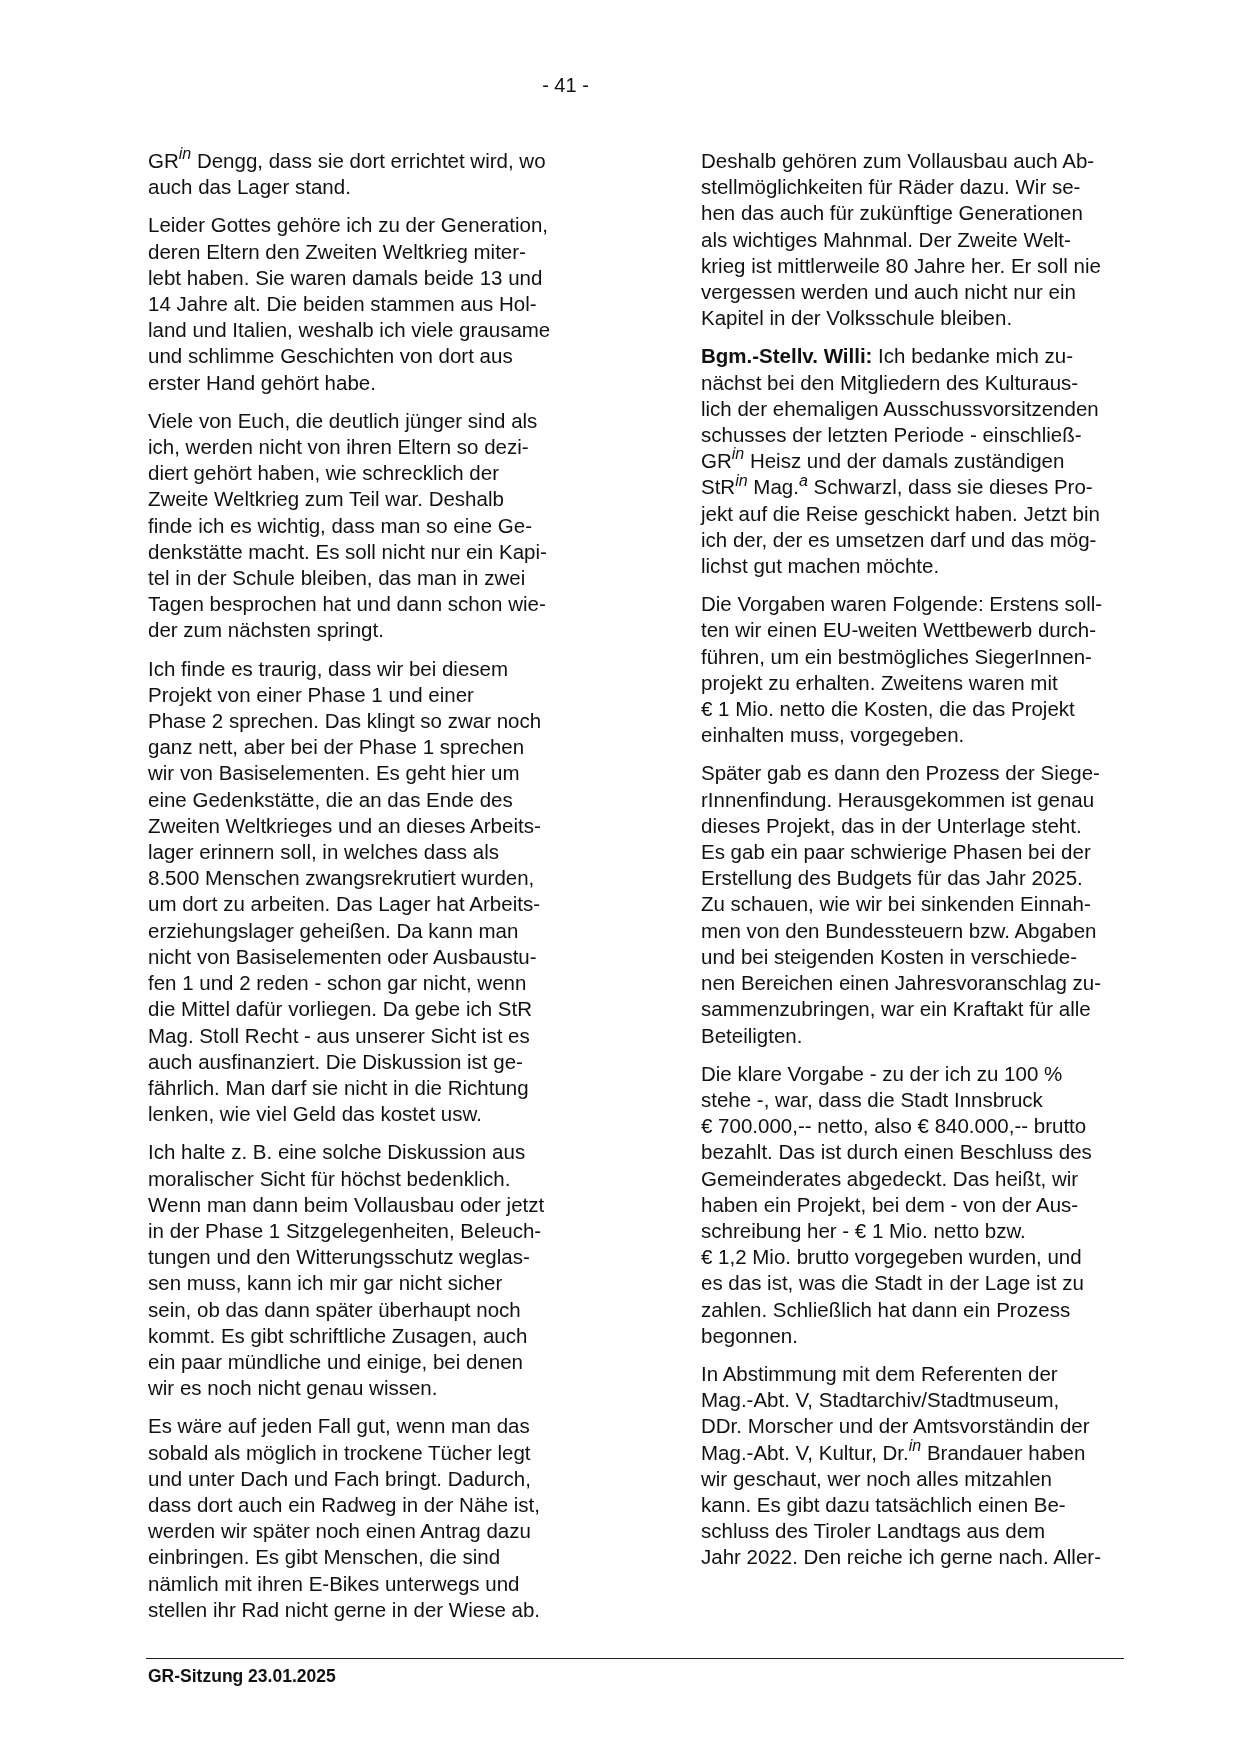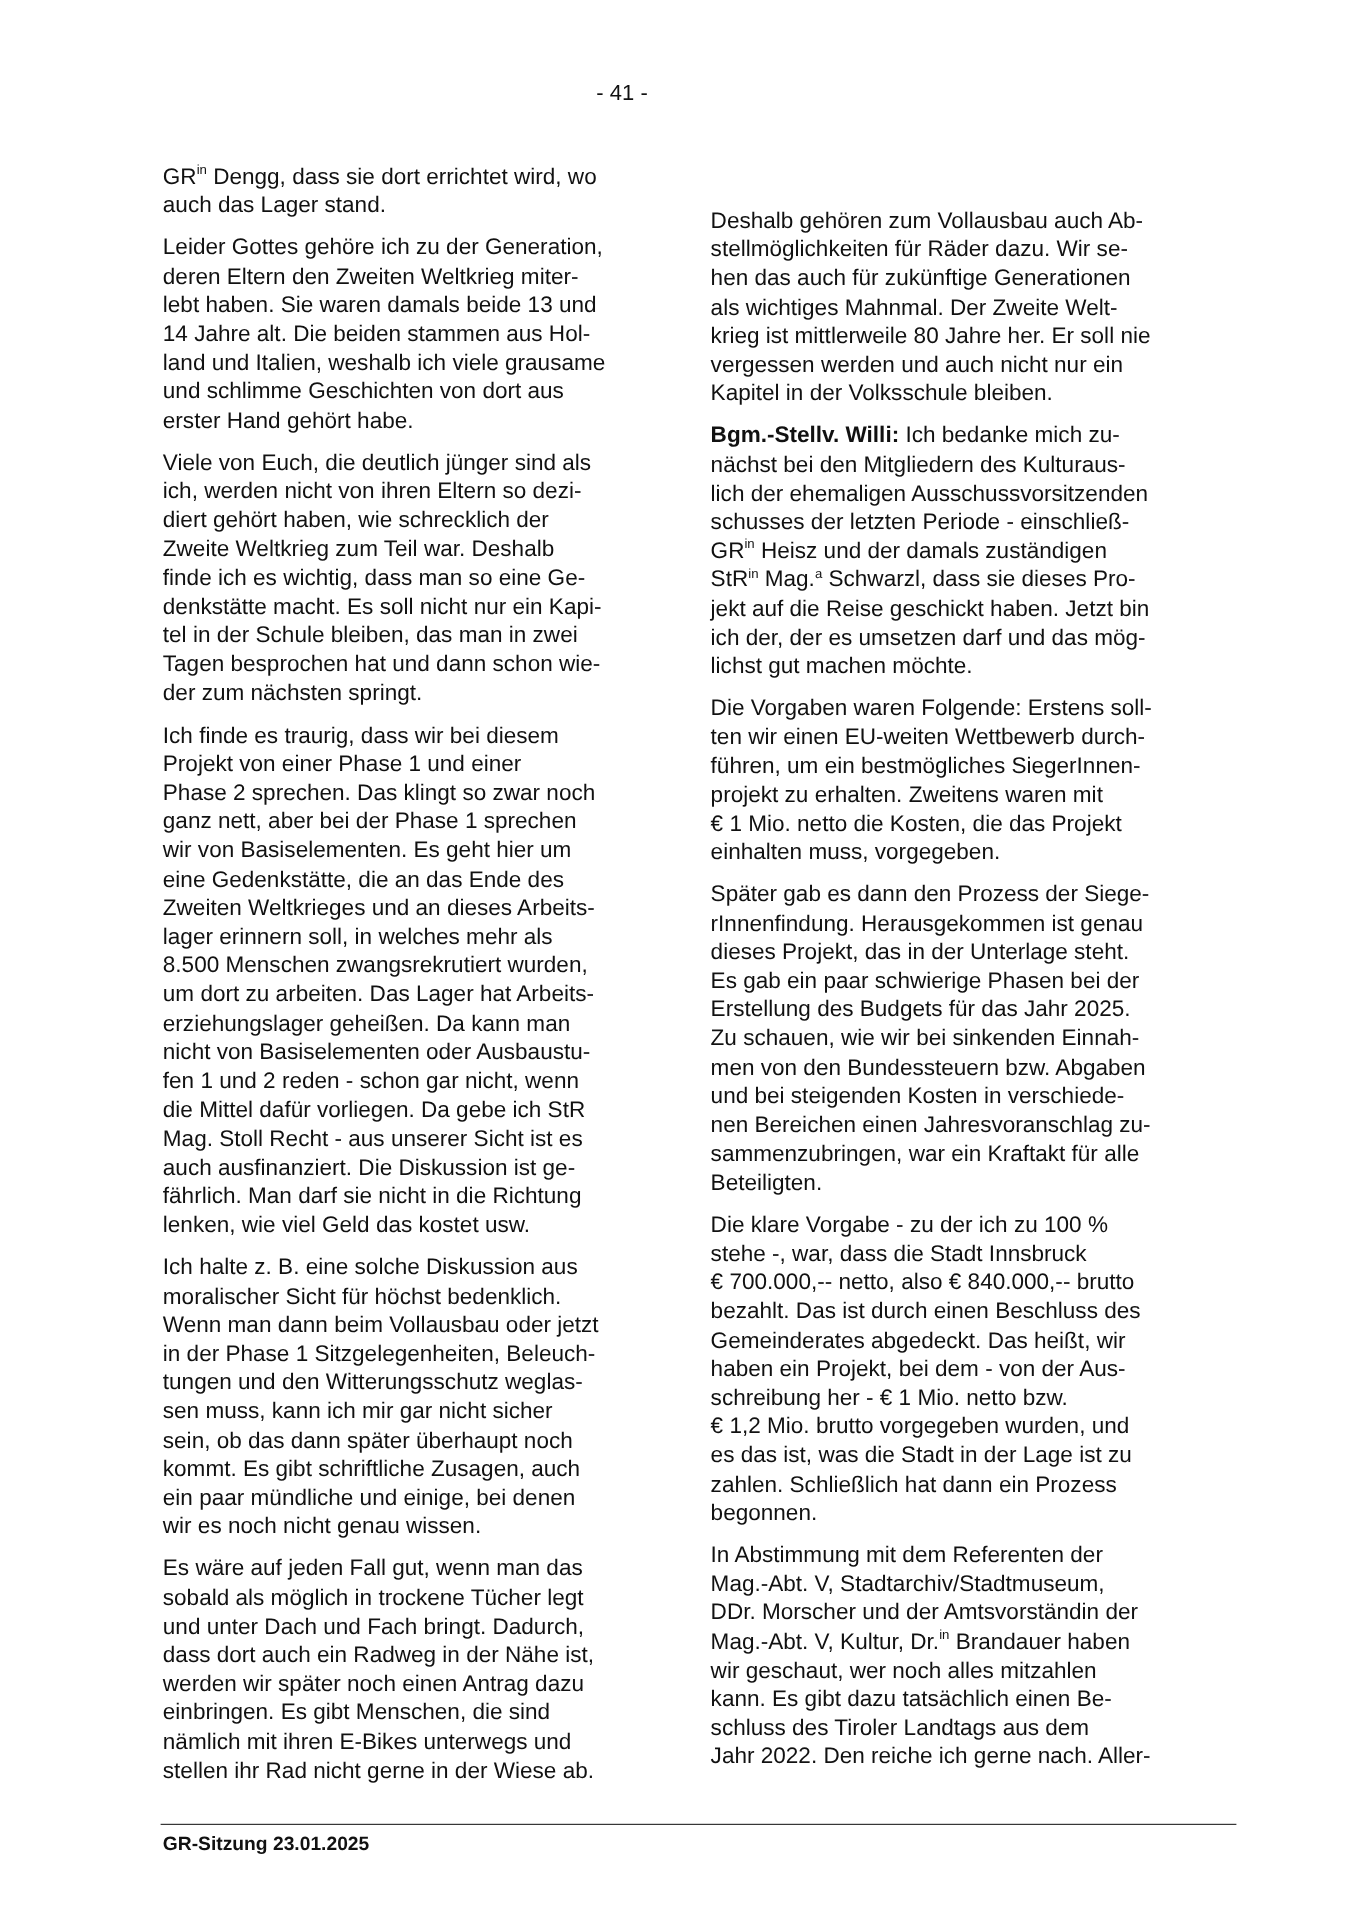--- a/index.html
+++ b/index.html
@@ -2,24 +2,24 @@
 <html><head>
 <meta charset="utf-8">
 <style>
   html, body { margin: 0; padding: 0; background: #ffffff; }
   body { width: 1241px; height: 1754px; position: relative; overflow: hidden;
          font-family: "Liberation Sans", sans-serif; color: #111111; }
   .page-number { position: absolute; top: 74px; left: 0; width: 1131px; text-align: center;
                  font-size: 20px; }
   .col { position: absolute; top: 148px; width: 460px; }
   .col.left { left: 148px; }
-  .col.right { left: 646px; margin-top: 40px; }
+  .col.right { left: 701px; }
   .para { margin: 0 0 12px 0; }
   .line { display: block; font-size: 20.5px; line-height: 26.2px; white-space: nowrap; }
-  sup { font-size: 12px; line-height: 0; position: relative; top: -1px; }
+  sup { font-size: 16px; line-height: 0; position: relative; top: -1px; font-style: italic; }
   .speaker { font-weight: bold; }
   .footer-rule { position: absolute; top: 1658px; left: 146px; width: 978px; height: 0;
                  border-top: 1.5px solid #222; }
   .footer-text { position: absolute; top: 1666px; left: 148px; font-size: 17.5px; font-weight: bold; }
 </style>
 </head>
 <body>
 
 <div class="page-number">- 41 -</div>
 
@@ -49,21 +49,21 @@
       <span class="line"><span>der zum nächsten springt.</span></span>
     </p>
     <p class="para">
       <span class="line"><span>Ich finde es traurig, dass wir bei diesem</span></span>
       <span class="line"><span>Projekt von einer Phase 1 und einer</span></span>
       <span class="line"><span>Phase 2 sprechen. Das klingt so zwar noch</span></span>
       <span class="line"><span>ganz nett, aber bei der Phase 1 sprechen</span></span>
       <span class="line"><span>wir von Basiselementen. Es geht hier um</span></span>
       <span class="line"><span>eine Gedenkstätte, die an das Ende des</span></span>
       <span class="line"><span>Zweiten Weltkrieges und an dieses Arbeits-</span></span>
-      <span class="line"><span>lager erinnern soll, in welches mehr als</span></span>
+      <span class="line"><span>lager erinnern soll, in welches dass als</span></span>
       <span class="line"><span>8.500 Menschen zwangsrekrutiert wurden,</span></span>
       <span class="line"><span>um dort zu arbeiten. Das Lager hat Arbeits-</span></span>
       <span class="line"><span>erziehungslager geheißen. Da kann man</span></span>
       <span class="line"><span>nicht von Basiselementen oder Ausbaustu-</span></span>
       <span class="line"><span>fen 1 und 2 reden - schon gar nicht, wenn</span></span>
       <span class="line"><span>die Mittel dafür vorliegen. Da gebe ich StR</span></span>
       <span class="line"><span>Mag. Stoll Recht - aus unserer Sicht ist es</span></span>
       <span class="line"><span>auch ausfinanziert. Die Diskussion ist ge-</span></span>
       <span class="line"><span>fährlich. Man darf sie nicht in die Richtung</span></span>
       <span class="line"><span>lenken, wie viel Geld das kostet usw.</span></span>

